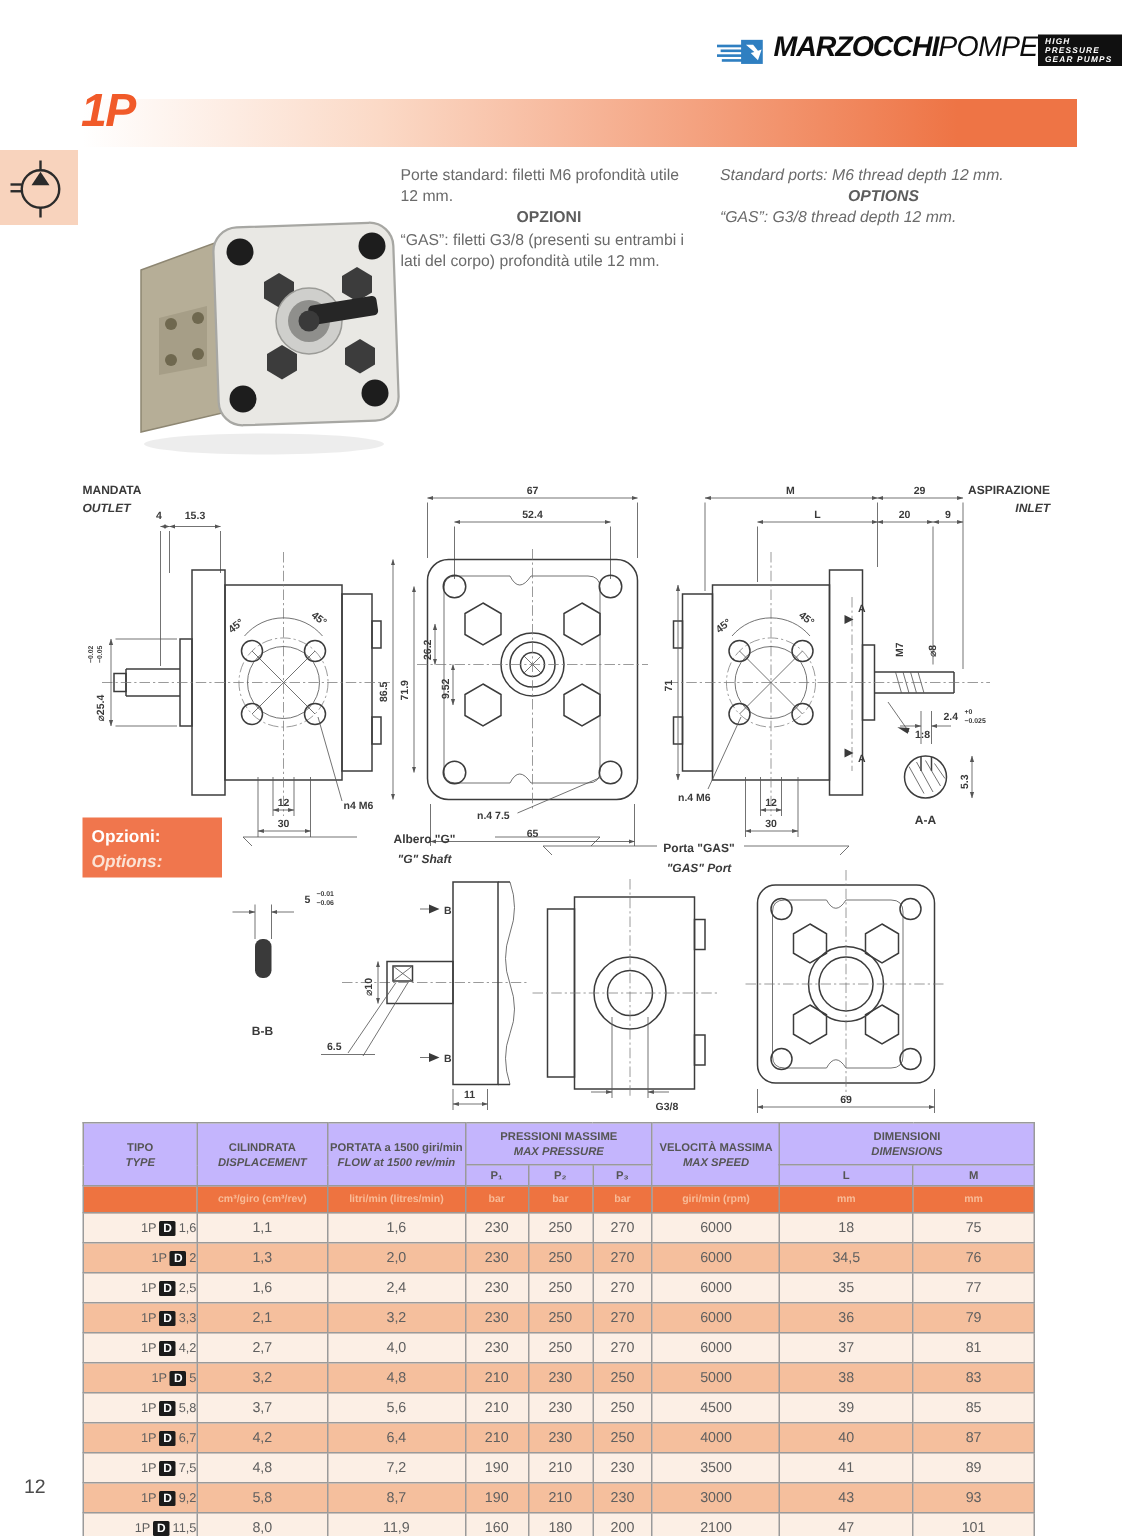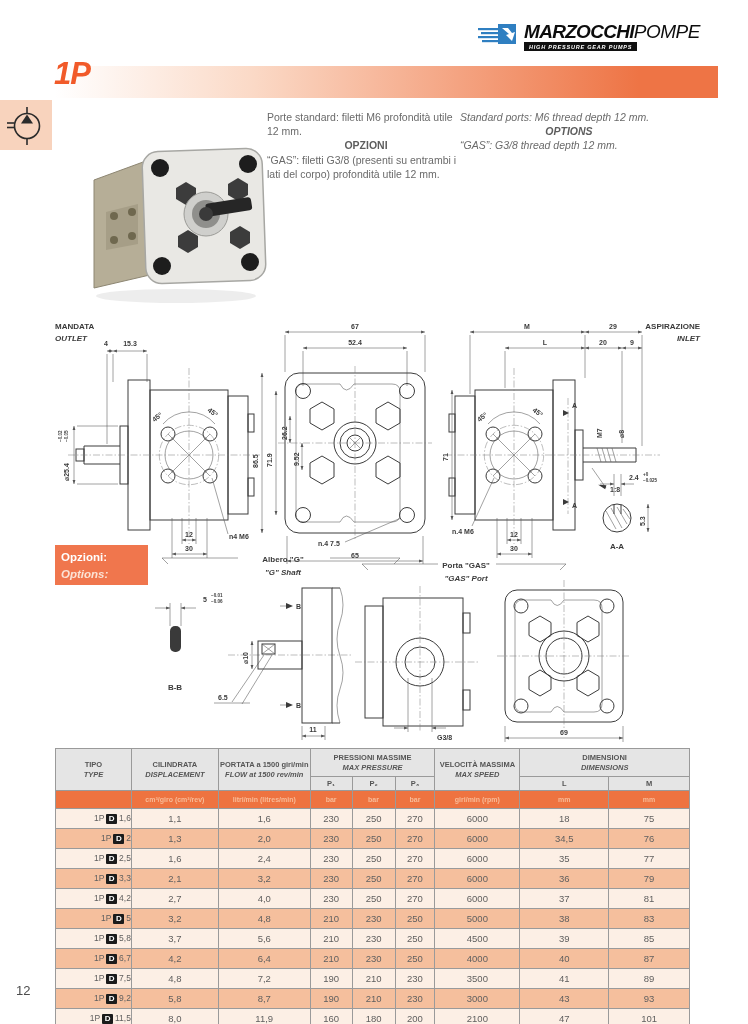--- a/index.html
+++ b/index.html
@@ -1,40 +1,40 @@
 <!DOCTYPE html>
 <html><head>
 <meta charset="utf-8">
 <style>
   html,body{margin:0;padding:0;background:#d8d8d8;}
   .page{position:relative;width:748px;height:1024px;background:#ffffff;overflow:hidden;
         font-family:"Liberation Sans","DejaVu Sans",sans-serif;margin:0 auto;}
 
   
   .logo{position:absolute;left:478px;top:22px;display:flex;align-items:flex-start;gap:4px;}
-  .logo-txt{display:flex;flex-direction:column;}
+  .logo-txt{display:flex;flex-direction:row;}
   .brandline{white-space:nowrap;line-height:1;}
   .brand1{font-size:19px;font-weight:bold;font-style:italic;color:#0d0d0d;letter-spacing:-0.7px;}
   .brand2{font-size:19px;font-weight:300;font-style:italic;color:#0d0d0d;letter-spacing:-0.5px;}
   .tagline{margin-top:1px;background:#101010;color:#fff;font-size:5.5px;font-style:italic;
            font-weight:bold;letter-spacing:.8px;padding:1.5px 5px;width:fit-content;}
 
   
   .band{position:absolute;left:55px;top:66px;width:663px;height:32px;
         background:linear-gradient(to right,#ffffff 0%,#fbd9c6 30%,#ee7445 88%);}
   .series{position:absolute;left:54px;top:56px;font-size:31px;font-weight:bold;color:#f15a29;
           font-style:italic;letter-spacing:-1px;}
 
   
   .sidebox{position:absolute;left:0;top:100px;width:52px;height:50px;background:#f8d3bd;
            display:flex;align-items:center;justify-content:center;}
 
   
   .txt-it{position:absolute;left:267px;top:110px;width:198px;font-size:10.5px;color:#6a6a6a;line-height:1.35;}
-  .txt-en{position:absolute;left:460px;top:110px;width:218px;font-size:10.5px;color:#6a6a6a;line-height:1.35;font-style:italic;}
+  .txt-en{position:absolute;left:480px;top:110px;width:218px;font-size:10.5px;color:#6a6a6a;line-height:1.35;font-style:italic;}
   .opt-title{margin-top:17px;font-weight:bold;color:#5d5d5d;text-align:center;}
   .txt-it p,.txt-en p{margin:0;}
 
   
   .drawings{position:absolute;left:0;top:318px;}
   svg text{font-family:"Liberation Sans","DejaVu Sans",sans-serif;}
   .ol{fill:none;stroke:#3c3c3c;stroke-width:1;}
   .th{fill:none;stroke:#555;stroke-width:.55;}
   .cl{fill:none;stroke:#7a7a7a;stroke-width:.5;stroke-dasharray:7 2 1.5 2;}
   .dim{fill:none;stroke:#555;stroke-width:.55;}
@@ -43,21 +43,21 @@
   .lab{font-size:8px;font-weight:bold;fill:#3a3a3a;}
   .labi{font-style:italic;}
   .mid{text-anchor:middle;}
   .badge-t1{font-size:11.5px;font-weight:bold;fill:#ffffff;}
   .badge-t2{font-size:11.5px;font-weight:bold;font-style:italic;fill:#fbe3d5;}
 
   
   .spec{position:absolute;left:55px;top:748px;width:635px;border-collapse:collapse;
         border:1.5px solid #6e6e6e;color:#5f5f5f;}
   .spec th,.spec td{border:1px solid #9a9a9a;padding:0;text-align:center;vertical-align:middle;}
-  .spec thead th{background:#e5e5e5;font-size:7.5px;font-weight:bold;color:#555;line-height:1.25;}
+  .spec thead th{background:#c4b5fd;font-size:7.5px;font-weight:bold;color:#555;line-height:1.25;}
   .spec .h1 th{height:27px;}
   .spec .h2 th{height:13px;font-size:7.5px;margin-left:36px;}
   .spec .en{font-style:italic;font-weight:bold;}
   .spec .units td{background:#ee7340;color:#f8bb97;font-size:7px;font-weight:bold;height:17px;}
   .spec tbody td{font-size:9.5px;height:19px;background:#fcefe5;}
   .spec tbody tr.alt td{background:#f5bf9d;}
   .spec td.type-cell{text-align:right;padding-left:15px;font-size:8.5px;white-space:nowrap;}
   .dbox{display:inline-block;background:#1b1b1b;color:#ffffff;font-weight:bold;font-size:8px;
         line-height:10px;padding:0 2.5px;margin:0 2px;border-radius:1px;}
 

